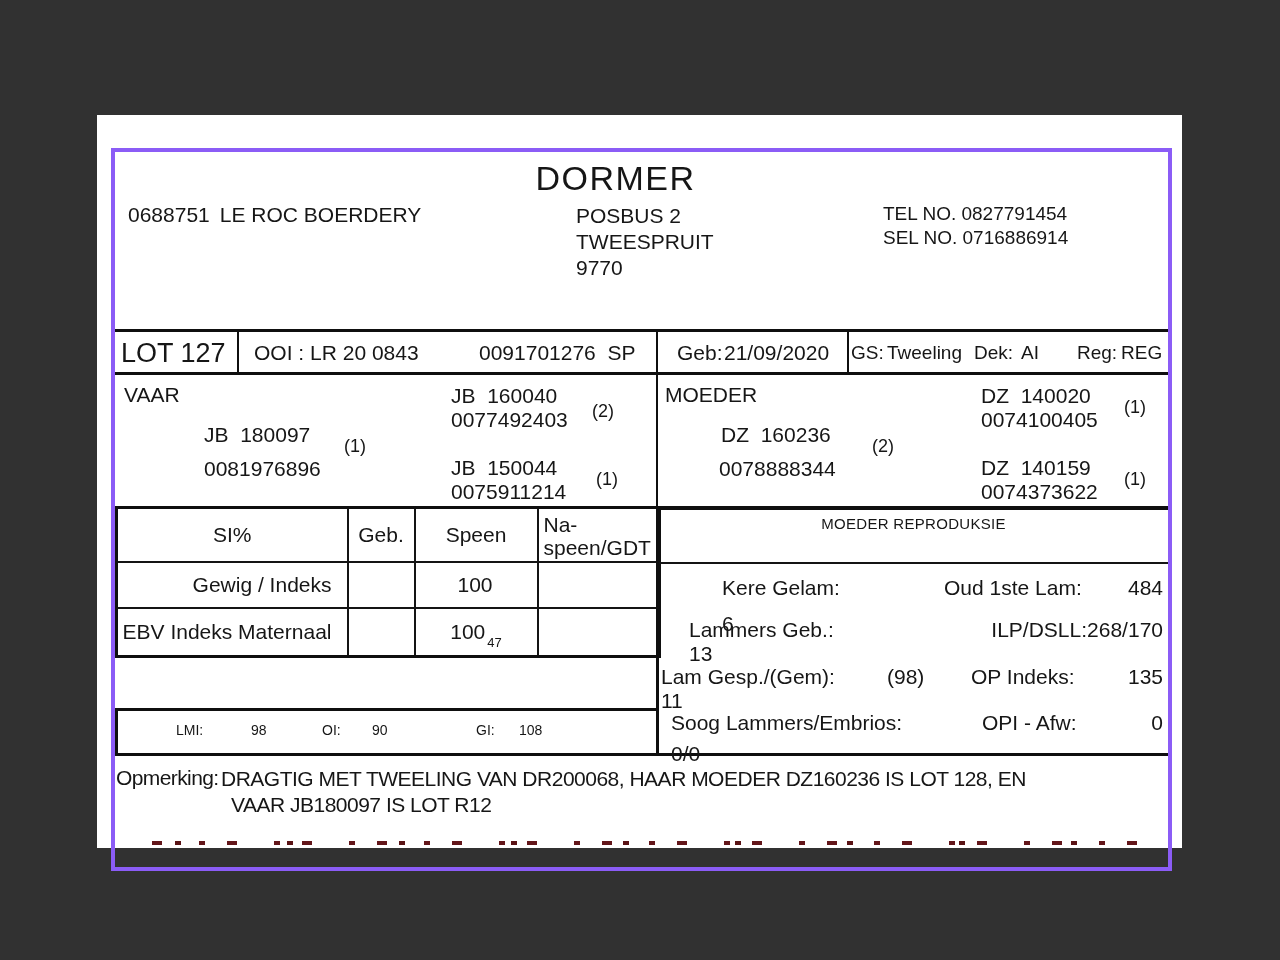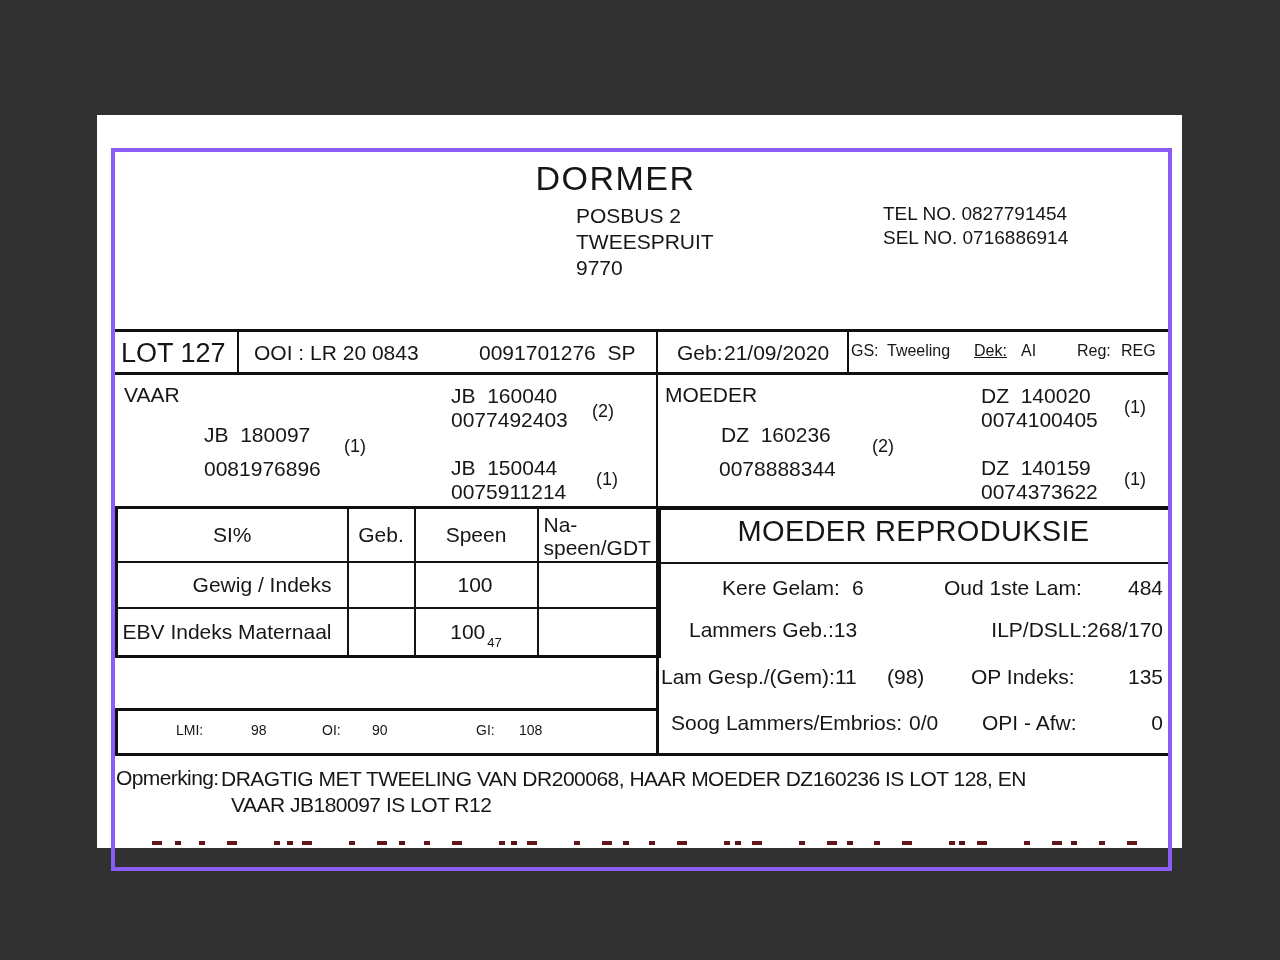--- a/index.html
+++ b/index.html
@@ -25,21 +25,21 @@
   
   .title { position:absolute; left:0; right:0; top:7px; text-align:center; font-size:34px; letter-spacing:1.5px; transform:translateX(-26px); }
   .member { position:absolute; left:13px; top:51px; font-size:21px; }
   .member .num { margin-right:10px; }
   .addr { position:absolute; left:461px; top:51px; font-size:21px; line-height:26px; }
   .tels { position:absolute; left:768px; top:50px; font-size:19px; line-height:24px; }
 
   
   .lot-no { position:absolute; left:6px; top:186px; font-size:27px; }
   .lotrow-txt { font-size:21px; top:189px; }
-  .gsrow-txt { font-size:16px; top:190px; }
+  .gsrow-txt { font-size:19px; top:190px; }
 
   
   .sec-label { font-size:21px; }
   .ped-id { font-size:21px; }
   .ped-mark { font-size:18px; }
 
   
   table.si { position:absolute; left:0; top:354px; width:543px; border-collapse:collapse; table-layout:fixed; background:#fff; }
   table.si td, table.si th { border:2px solid #141414; font-weight:normal; font-size:21px; vertical-align:middle; overflow:hidden; }
   table.si { border:3px solid #0f0f0f; }
@@ -48,24 +48,24 @@
   td.rlab { text-align:right; padding-right:15px; }
   td.val { text-align:center; }
   .sub { font-size:13px; position:relative; top:8px; margin-left:2px; }
 
   
   .lmibox { position:absolute; left:0; top:556px; width:544px; height:48px; border:3px solid #0f0f0f; font-size:14px; }
   .lmibox span { position:absolute; top:11px; }
 
   
   .panel { position:absolute; left:541px; top:354px; width:512px; height:250px; border-left:3px solid #0f0f0f; font-size:21px; }
-  .panel-title { position:absolute; left:0; right:0; top:9px; text-align:center; font-size:29px; letter-spacing:0.3px; }
+  .panel-title { position:absolute; left:0; right:0; top:9px; text-align:center; font-size:15px; letter-spacing:0.3px; }
   .panel-div { position:absolute; left:0; top:56px; width:100%; height:2px; background:#141414; }
   .prow { position:absolute; left:0; width:100%; height:26px; }
-  .prow .lchunk { position:absolute; display:flex; }
+  .prow .lchunk { position:absolute; display:flex;flex-direction:column; }
   .prow .rlabel { position:absolute; }
   .prow .rvalue { position:absolute; right:5px; }
   .prow .extra { position:absolute; }
 
   
   .opm-label { position:absolute; left:1px; top:614px; font-size:21px; letter-spacing:-0.6px; }
   .opm-text { position:absolute; left:106px; top:614px; font-size:21px; line-height:26px; letter-spacing:-0.5px; }
   .opm-text .l2 { padding-left:10px; }
 
   
@@ -85,38 +85,41 @@
       <div class="hline hl-lot-top"></div>
       <div class="hline hl-lot-bot"></div>
       <div class="hline hl-main-top"></div>
       <div class="hline hl-main-bot"></div>
       <div class="vline vl-lot-1"></div>
       <div class="vline vl-lot-2"></div>
       <div class="vline vl-lot-3"></div>
       <div class="vline vl-ped"></div>
 
       <div class="title">DORMER</div>
+      <div class="member">
+        <span class="num">0688751</span><span>LE ROC BOERDERY</span>
+      </div>
       <div class="addr">
         <div>POSBUS 2</div>
         <div>TWEESPRUIT</div>
         <div>9770</div>
       </div>
       <div class="tels">
         <div>TEL NO. 0827791454</div>
         <div>SEL NO. 0716886914</div>
       </div>
 
       <div class="lot-no">LOT 127</div>
       <span class="abs lotrow-txt pre" style="left:139px;"><span>OOI :</span> <span>LR 20 0843</span></span>
       <span class="abs lotrow-txt pre" style="left:364px;">0091701276  SP</span>
       <span class="abs lotrow-txt" style="left:562px;">Geb:</span>
       <span class="abs lotrow-txt" style="left:609px;">21/09/2020</span>
       <span class="abs gsrow-txt" style="left:736px;">GS:</span>
       <span class="abs gsrow-txt" style="left:772px;">Tweeling</span>
-      <span class="abs gsrow-txt" style="left:859px;text-decoration:underline;">Dek:</span>
+      <span class="abs gsrow-txt" style="left:859px;">Dek:</span>
       <span class="abs gsrow-txt" style="left:906px;">AI</span>
       <span class="abs gsrow-txt" style="left:962px;">Reg:</span>
       <span class="abs gsrow-txt" style="left:1006px;">REG</span>
 
       <span class="abs sec-label" style="left:9px; top:231px;">VAAR</span>
       <span class="abs ped-id pre" style="left:89px; top:271px;">JB  180097</span>
       <span class="abs ped-id pre" style="left:89px; top:305px;">0081976896</span>
       <span class="abs ped-mark" style="left:229px; top:284px;">(1)</span>
       <span class="abs ped-id pre" style="left:336px; top:232px;">JB  160040</span>
       <span class="abs ped-id pre" style="left:336px; top:256px;">0077492403</span>

